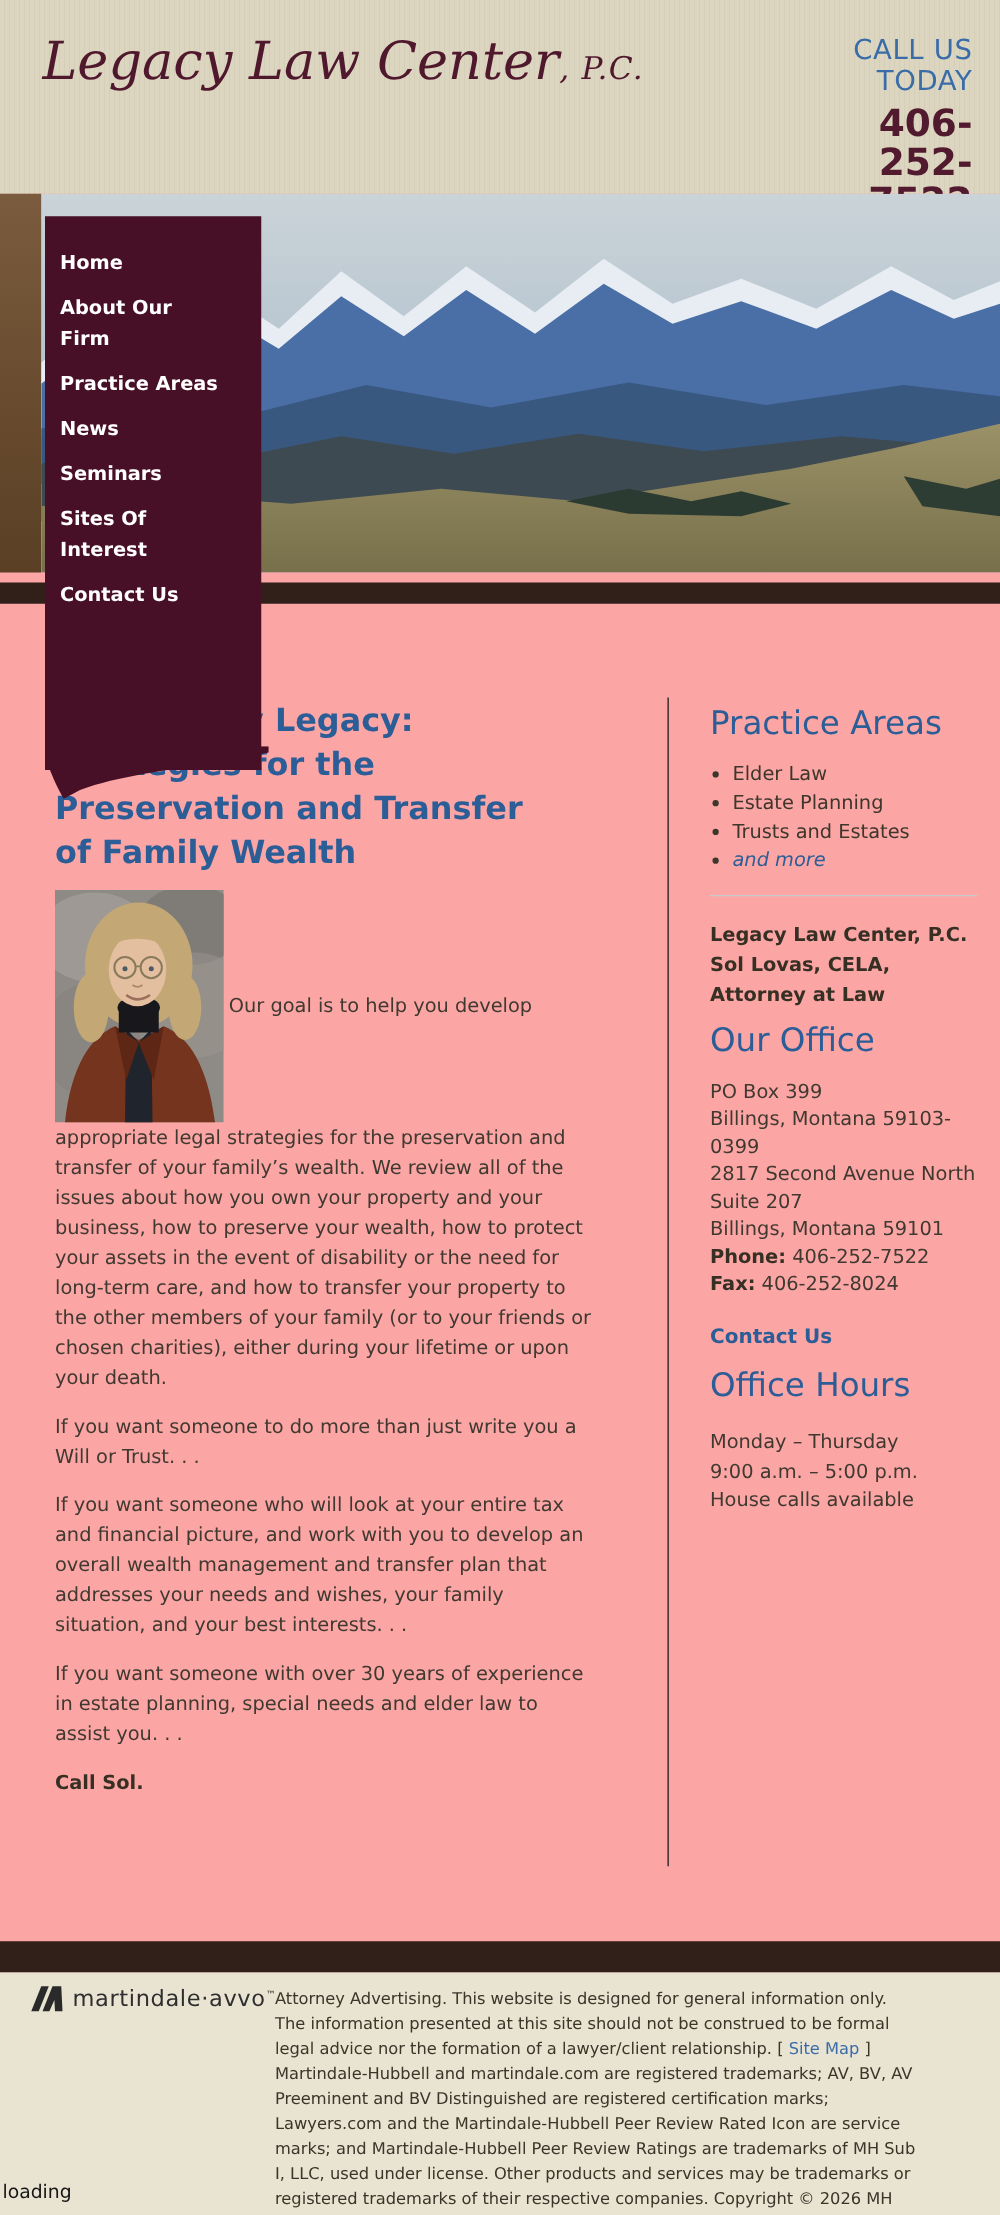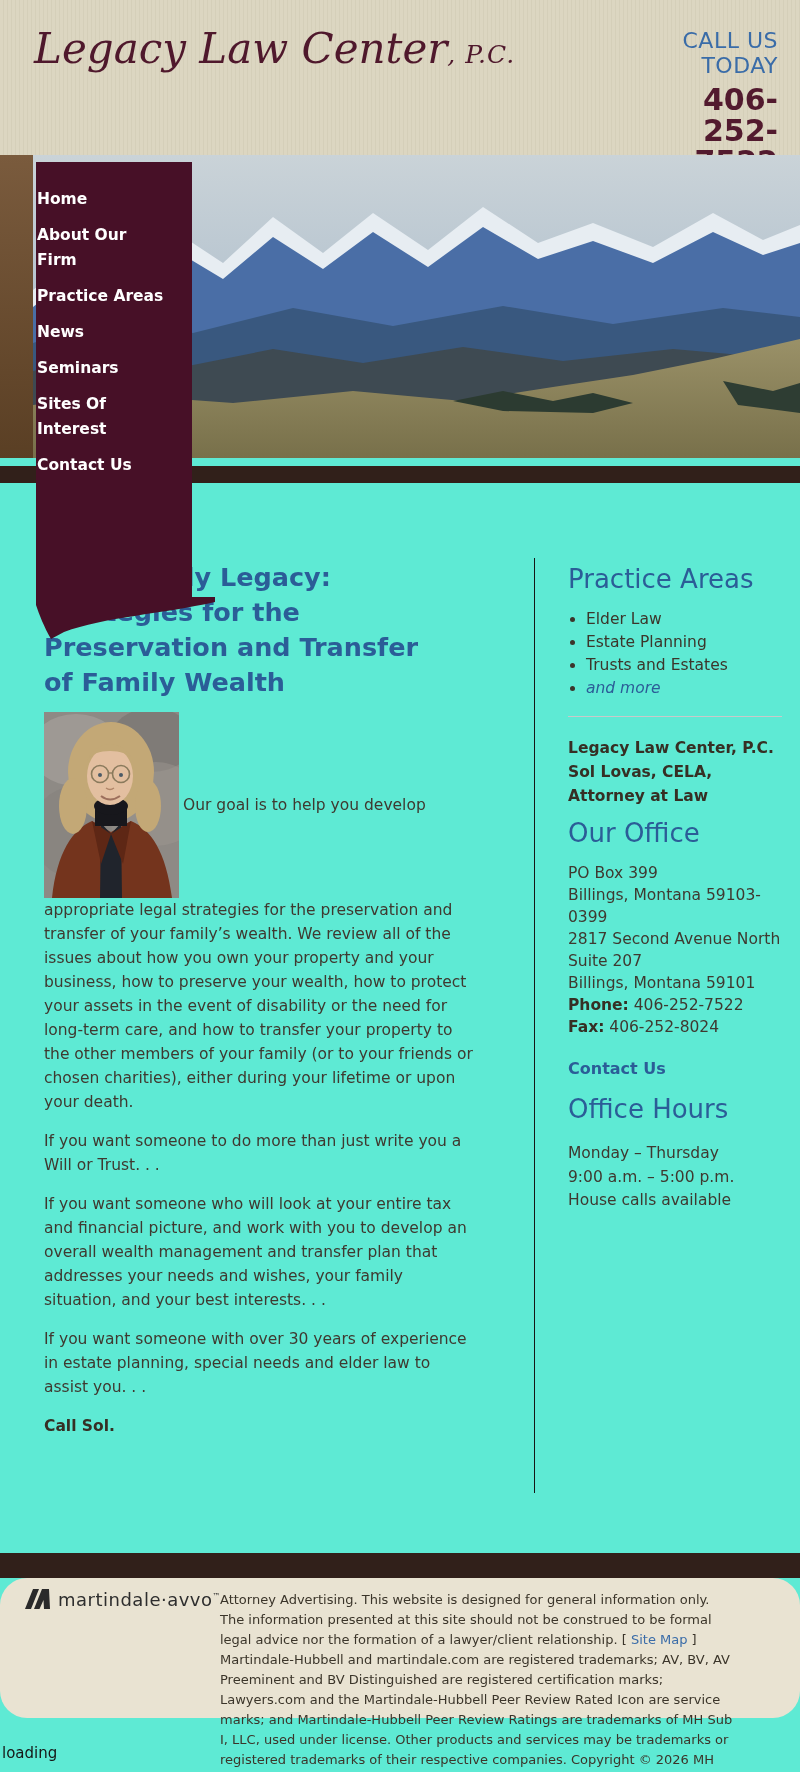--- a/index.html
+++ b/index.html
@@ -1,18 +1,18 @@
 <!DOCTYPE html>
 <html><head>
 <meta charset="utf-8">
 <style>
   * { box-sizing: border-box; margin: 0; padding: 0; }
   html,body { background:#ffffff; }
   body { font-family:"DejaVu Sans", sans-serif; }
-  #page { position:relative; width:800px; height:1772px; background:#5eead4; overflow:hidden; margin:0 auto; }
+  #page { position:relative; width:800px; height:1772px; background:#fca5a5; overflow:hidden; margin:0 auto; }
 
   
   .header {
     position:absolute; left:0; top:0; width:800px; height:155px;
     background:repeating-linear-gradient(90deg,#dcd6c1 0 3px,#d5cfb9 3px 4px);
   }
   .logo { position:absolute; left:34px; top:26px; color:#4f182c;
     font-family:"DejaVu Serif", serif; font-style:italic; font-size:42px; line-height:46px; white-space:nowrap;}
   .logo .suffix { font-size:25px; letter-spacing:1px; }
   .header-right { position:absolute; right:22px; top:28px; width:150px; text-align:right; }
@@ -22,22 +22,22 @@
 
   
   .hero { position:absolute; left:0; top:155px; width:800px; height:303px; }
   .hero-brown { position:absolute; left:0; top:0; width:33px; height:303px;
     background:linear-gradient(#7a5b3d,#5a3f24); }
   .hero-img { position:absolute; left:33px; top:0; width:767px; height:303px; display:block; }
 
   .bar-top { position:absolute; left:0; top:466px; width:800px; height:17px; background:#31201a; }
 
   
-  .navpanel { position:absolute; left:36px; top:162px; width:156px; height:443px;
-    background:#471027; z-index:6; padding:25px 0 0 1px; }
+  .navpanel { position:absolute; left:36px; top:173px; width:173px; height:443px;
+    background:#471027; z-index:6; padding:25px 0 0 12px; }
   .navpanel ul { list-style:none; }
   .navpanel li { width:132px; color:#fff; font-weight:bold; font-size:15.5px;
     line-height:25px; margin-bottom:11px; cursor:pointer; }
   .nav-swoosh { position:absolute; left:36px; top:597px; width:179px; height:42px; z-index:6; }
 
   
   .main-col { position:absolute; left:44px; top:560px; width:430px; z-index:2;
     color:#3f3930; font-size:15.5px; line-height:24px; }
   .main-col h1 { color:#2b5d97; font-size:25.5px; line-height:35px; font-weight:bold; margin:0 0 12px; }
   .main-col h1 span { display:block; }
@@ -61,21 +61,21 @@
   .office-title { margin-top:8px !important; }
   .addr { line-height:22px; }
   .addr b { color:#362f24; }
   .contact-link { display:inline-block; margin-top:20px; color:#2b5d97; font-weight:bold;
     font-size:16px; text-decoration:none; cursor:pointer; }
   .hours-title { margin-top:12px !important; margin-bottom:16px !important; }
   .hours-line { line-height:23.5px; }
 
   
   .bar-bottom { position:absolute; left:0; top:1553px; width:800px; height:25px; background:#31201a; }
-  .footer { position:absolute; left:0; top:1578px; width:800px; height:140px; background:#e9e3d2;border-radius:27px; }
+  .footer { position:absolute; left:0; top:1578px; width:800px; height:194px; background:#e9e3d2; }
   .ma-logo { position:absolute; left:24px; top:10px; display:flex; align-items:center; gap:7px; }
   .ma-text { color:#2e2e2e; font-size:18px; letter-spacing:.5px; }
   .ma-tm { font-size:8px; vertical-align:super; color:#2e2e2e; }
   .disclaimer { position:absolute; left:220px; top:12px; width:516px;
     color:#3b352a; font-size:13px; line-height:20px; }
   .sitemap-link { color:#3a6ca8; text-decoration:none; cursor:pointer; }
   .loading-text { position:absolute; left:2px; top:1744px; font-size:15px; color:#161616; z-index:3; }
 </style>
 </head>
 <body>

